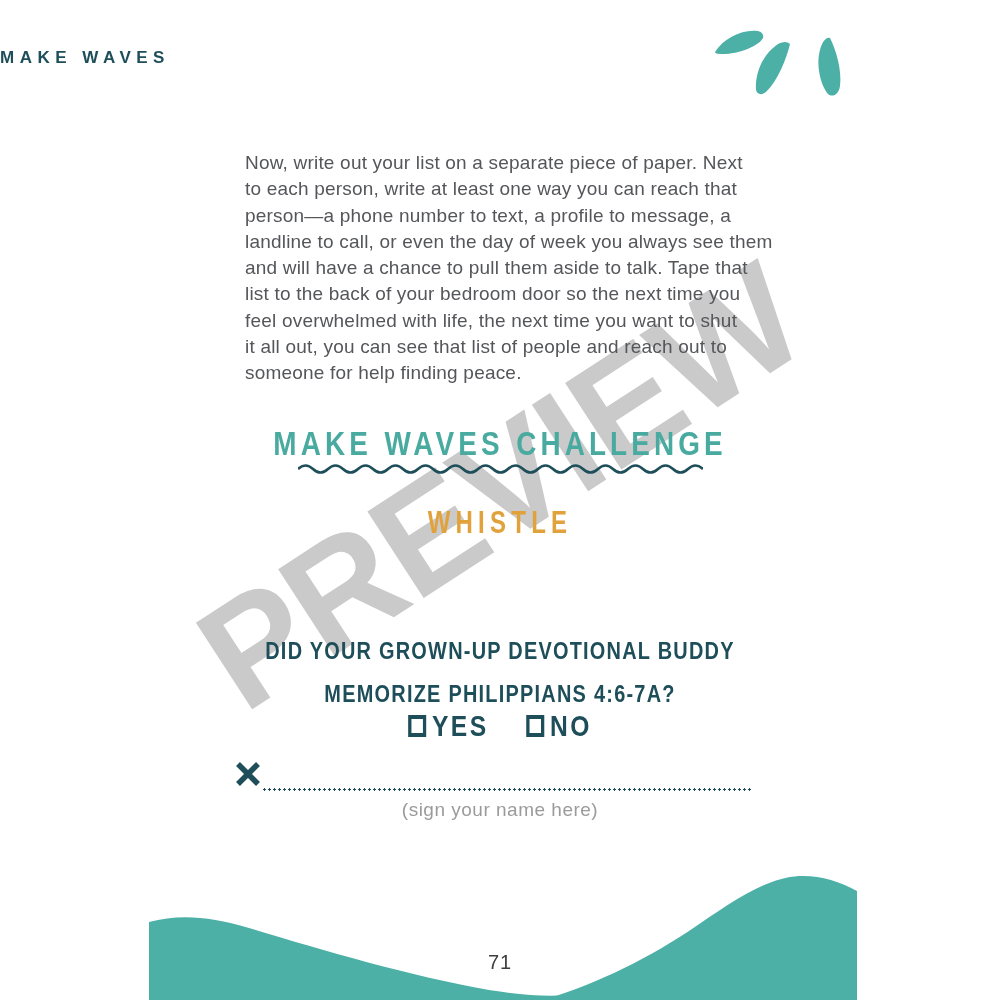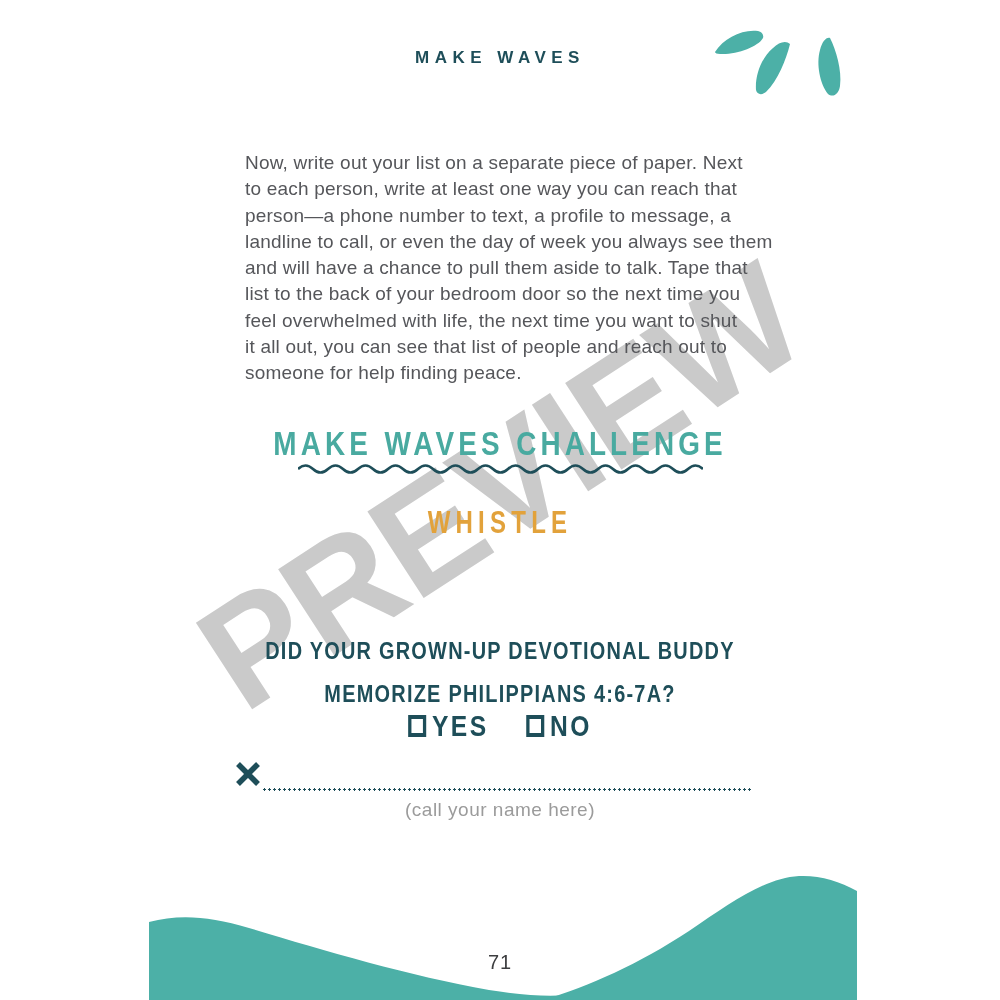--- a/index.html
+++ b/index.html
@@ -20,21 +20,21 @@
     letter-spacing:-2px;
     color:var(--watermark-gray);
     white-space:nowrap;
     z-index:1;
     user-select:none;
   }
   
   .layer{position:absolute;inset:0;z-index:2;}
   .page-header{
     position:absolute;top:48px;left:0;width:100%;
-    text-align:center;
+    text-align:left;
     font-size:17px;font-weight:bold;
     letter-spacing:5.5px;
     color:var(--dark-teal);
   }
   .drops{position:absolute;left:698px;top:22px;}
   .body-paragraph{
     position:absolute;left:233px;top:138px;width:580px;
     font-size:19px;line-height:26.3px;
     letter-spacing:0.2px;
     color:var(--body-text);
@@ -165,21 +165,21 @@
       <div class="option">
         <span class="checkbox"></span>
         <span class="option-label">NO</span>
       </div>
     </div>
 
     <svg class="x-mark" width="24" height="24" viewBox="0 0 24 24">
       <path stroke="var(--dark-teal)" stroke-width="5.5" fill="none" d="M2,2 L22,22 M22,2 L2,22"></path>
     </svg>
     <div class="signature-line"></div>
-    <div class="signature-hint">(call your name here)</div>
+    <div class="signature-hint">(sign your name here)</div>
 
     <div class="page-number">71</div>
   </div>
 
   <svg class="waves" width="708" height="144" viewBox="0 0 708 144">
     <path fill="var(--wave-teal)" d="M0,144 L0,66 C30,58 60,60 100,72 C170,93 260,120 340,134 C372,139 398,141 418,139 C412,142 404,144 394,144 Z"></path>
     <path fill="var(--wave-teal)" d="M395,144 C440,130 490,108 540,75 C580,48 615,22 650,20 C670,19 690,25 708,35 L708,144 Z"></path>
   </svg>
 
 </div>

